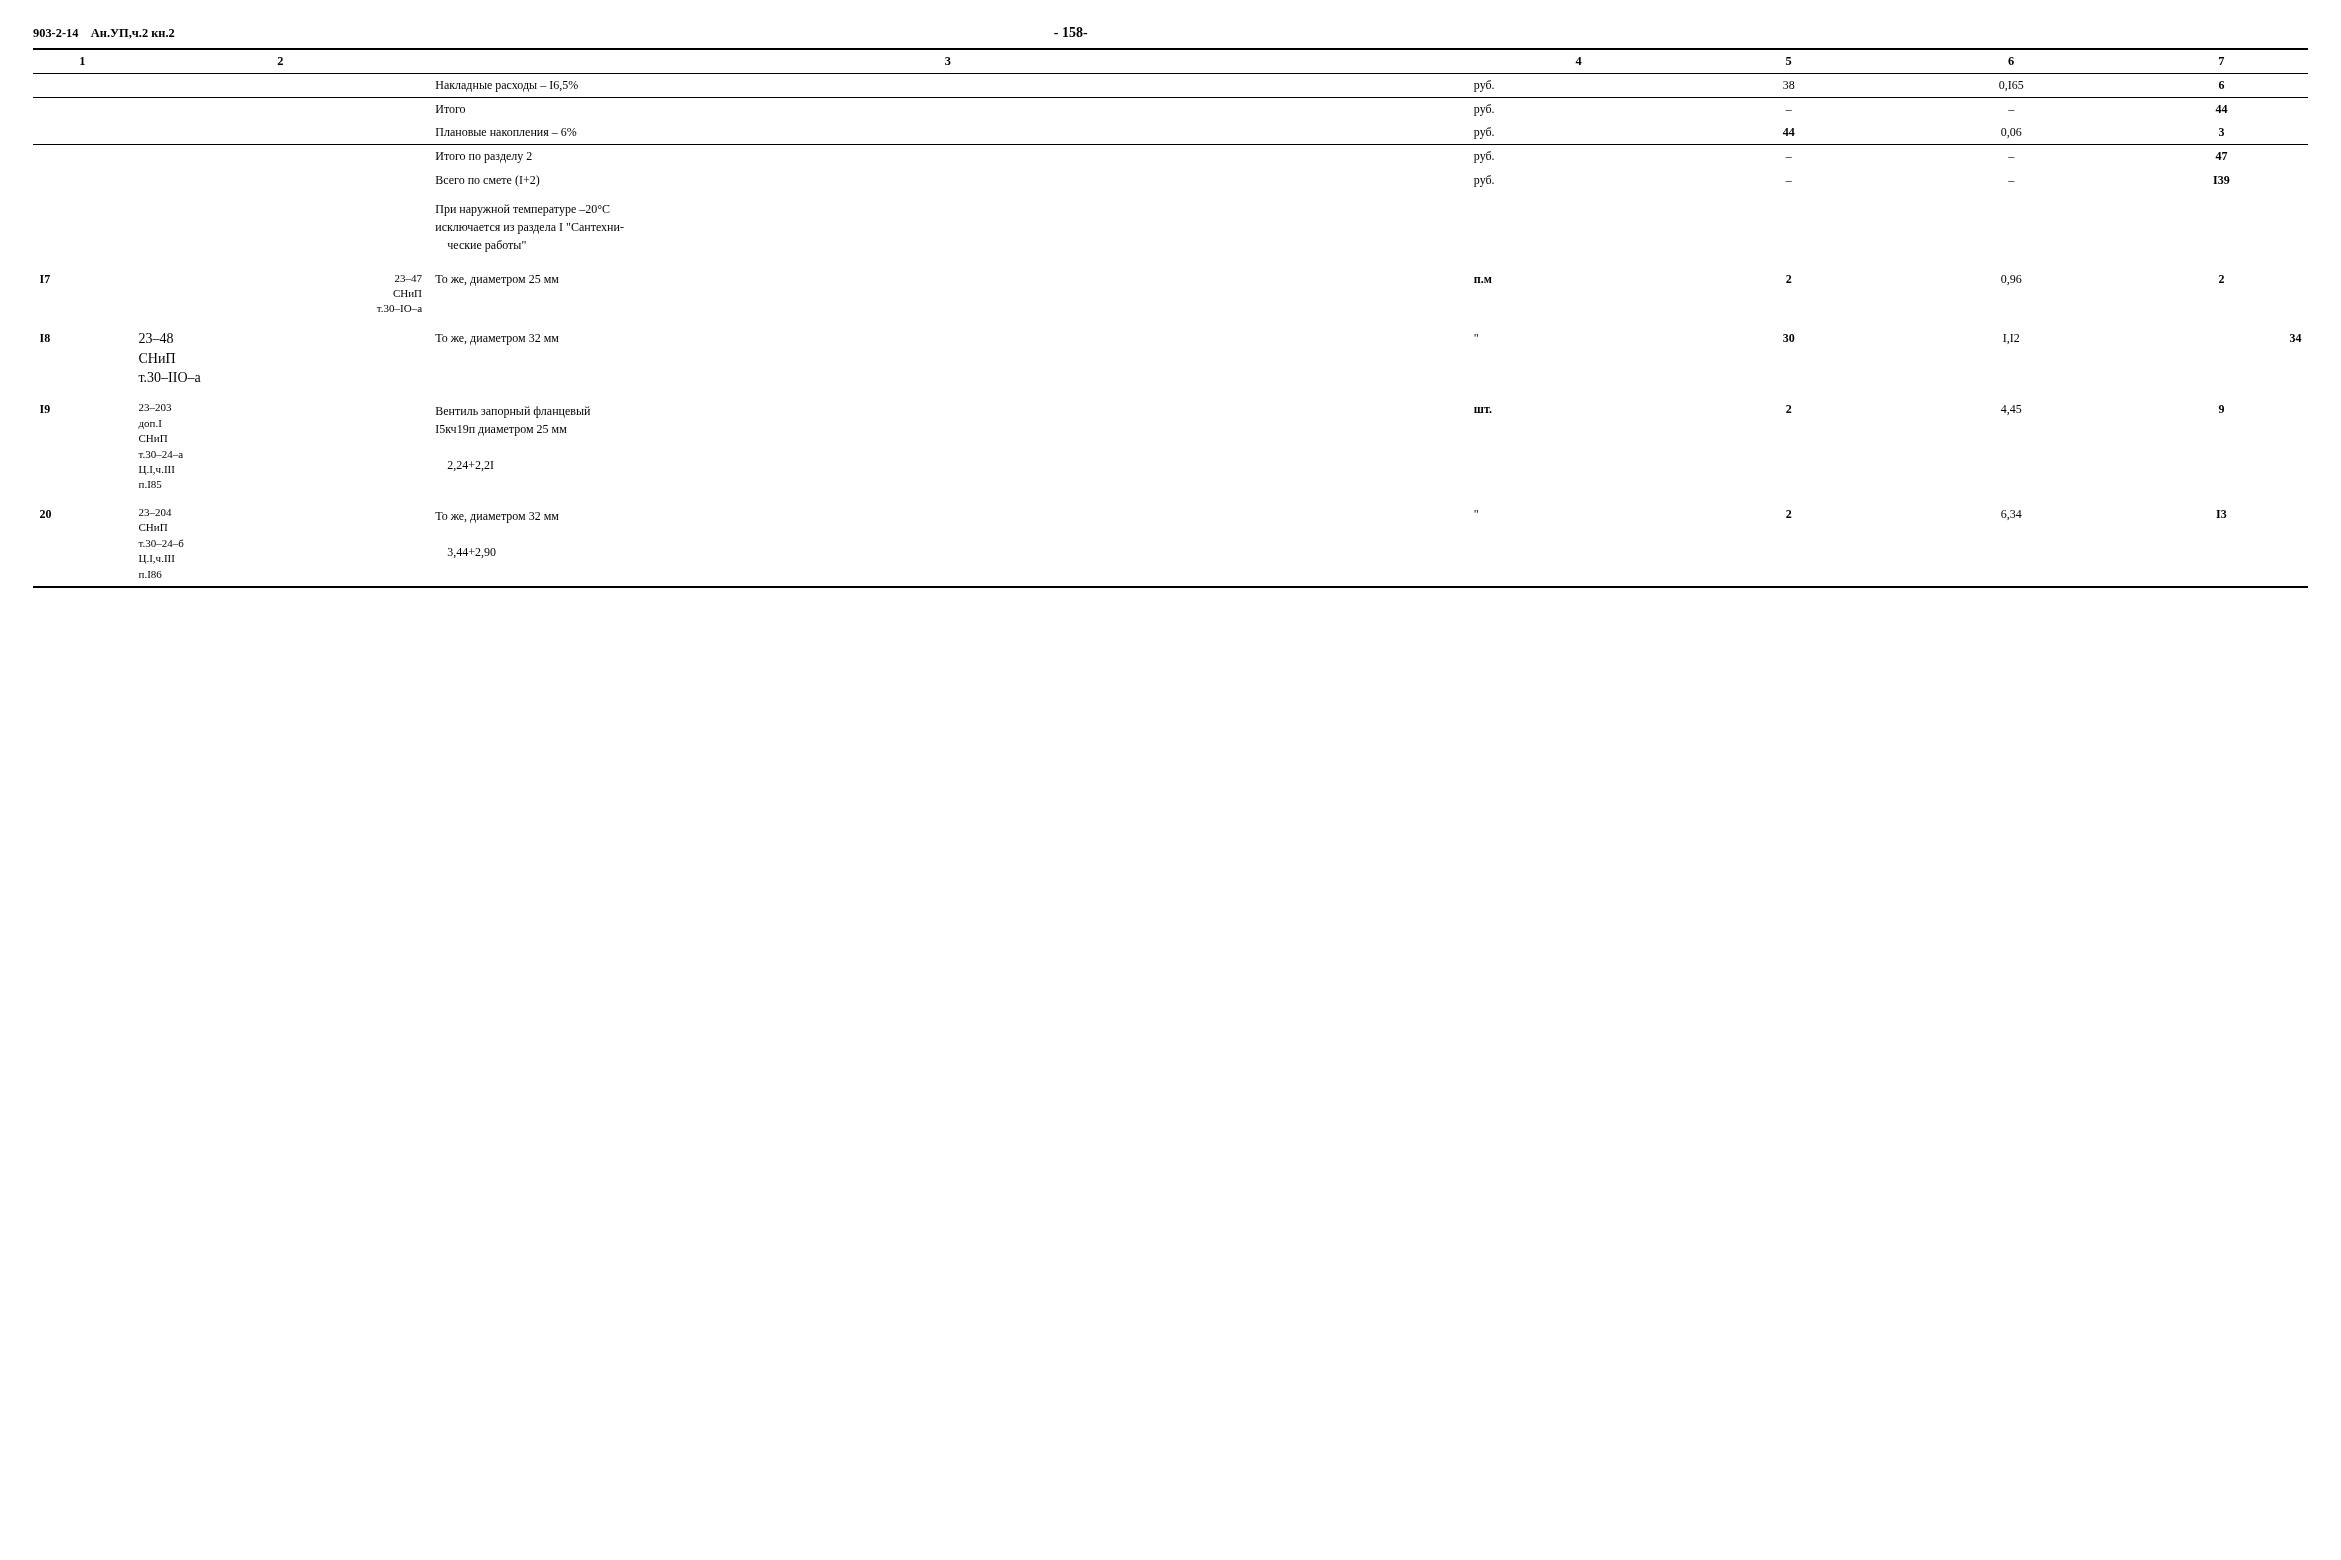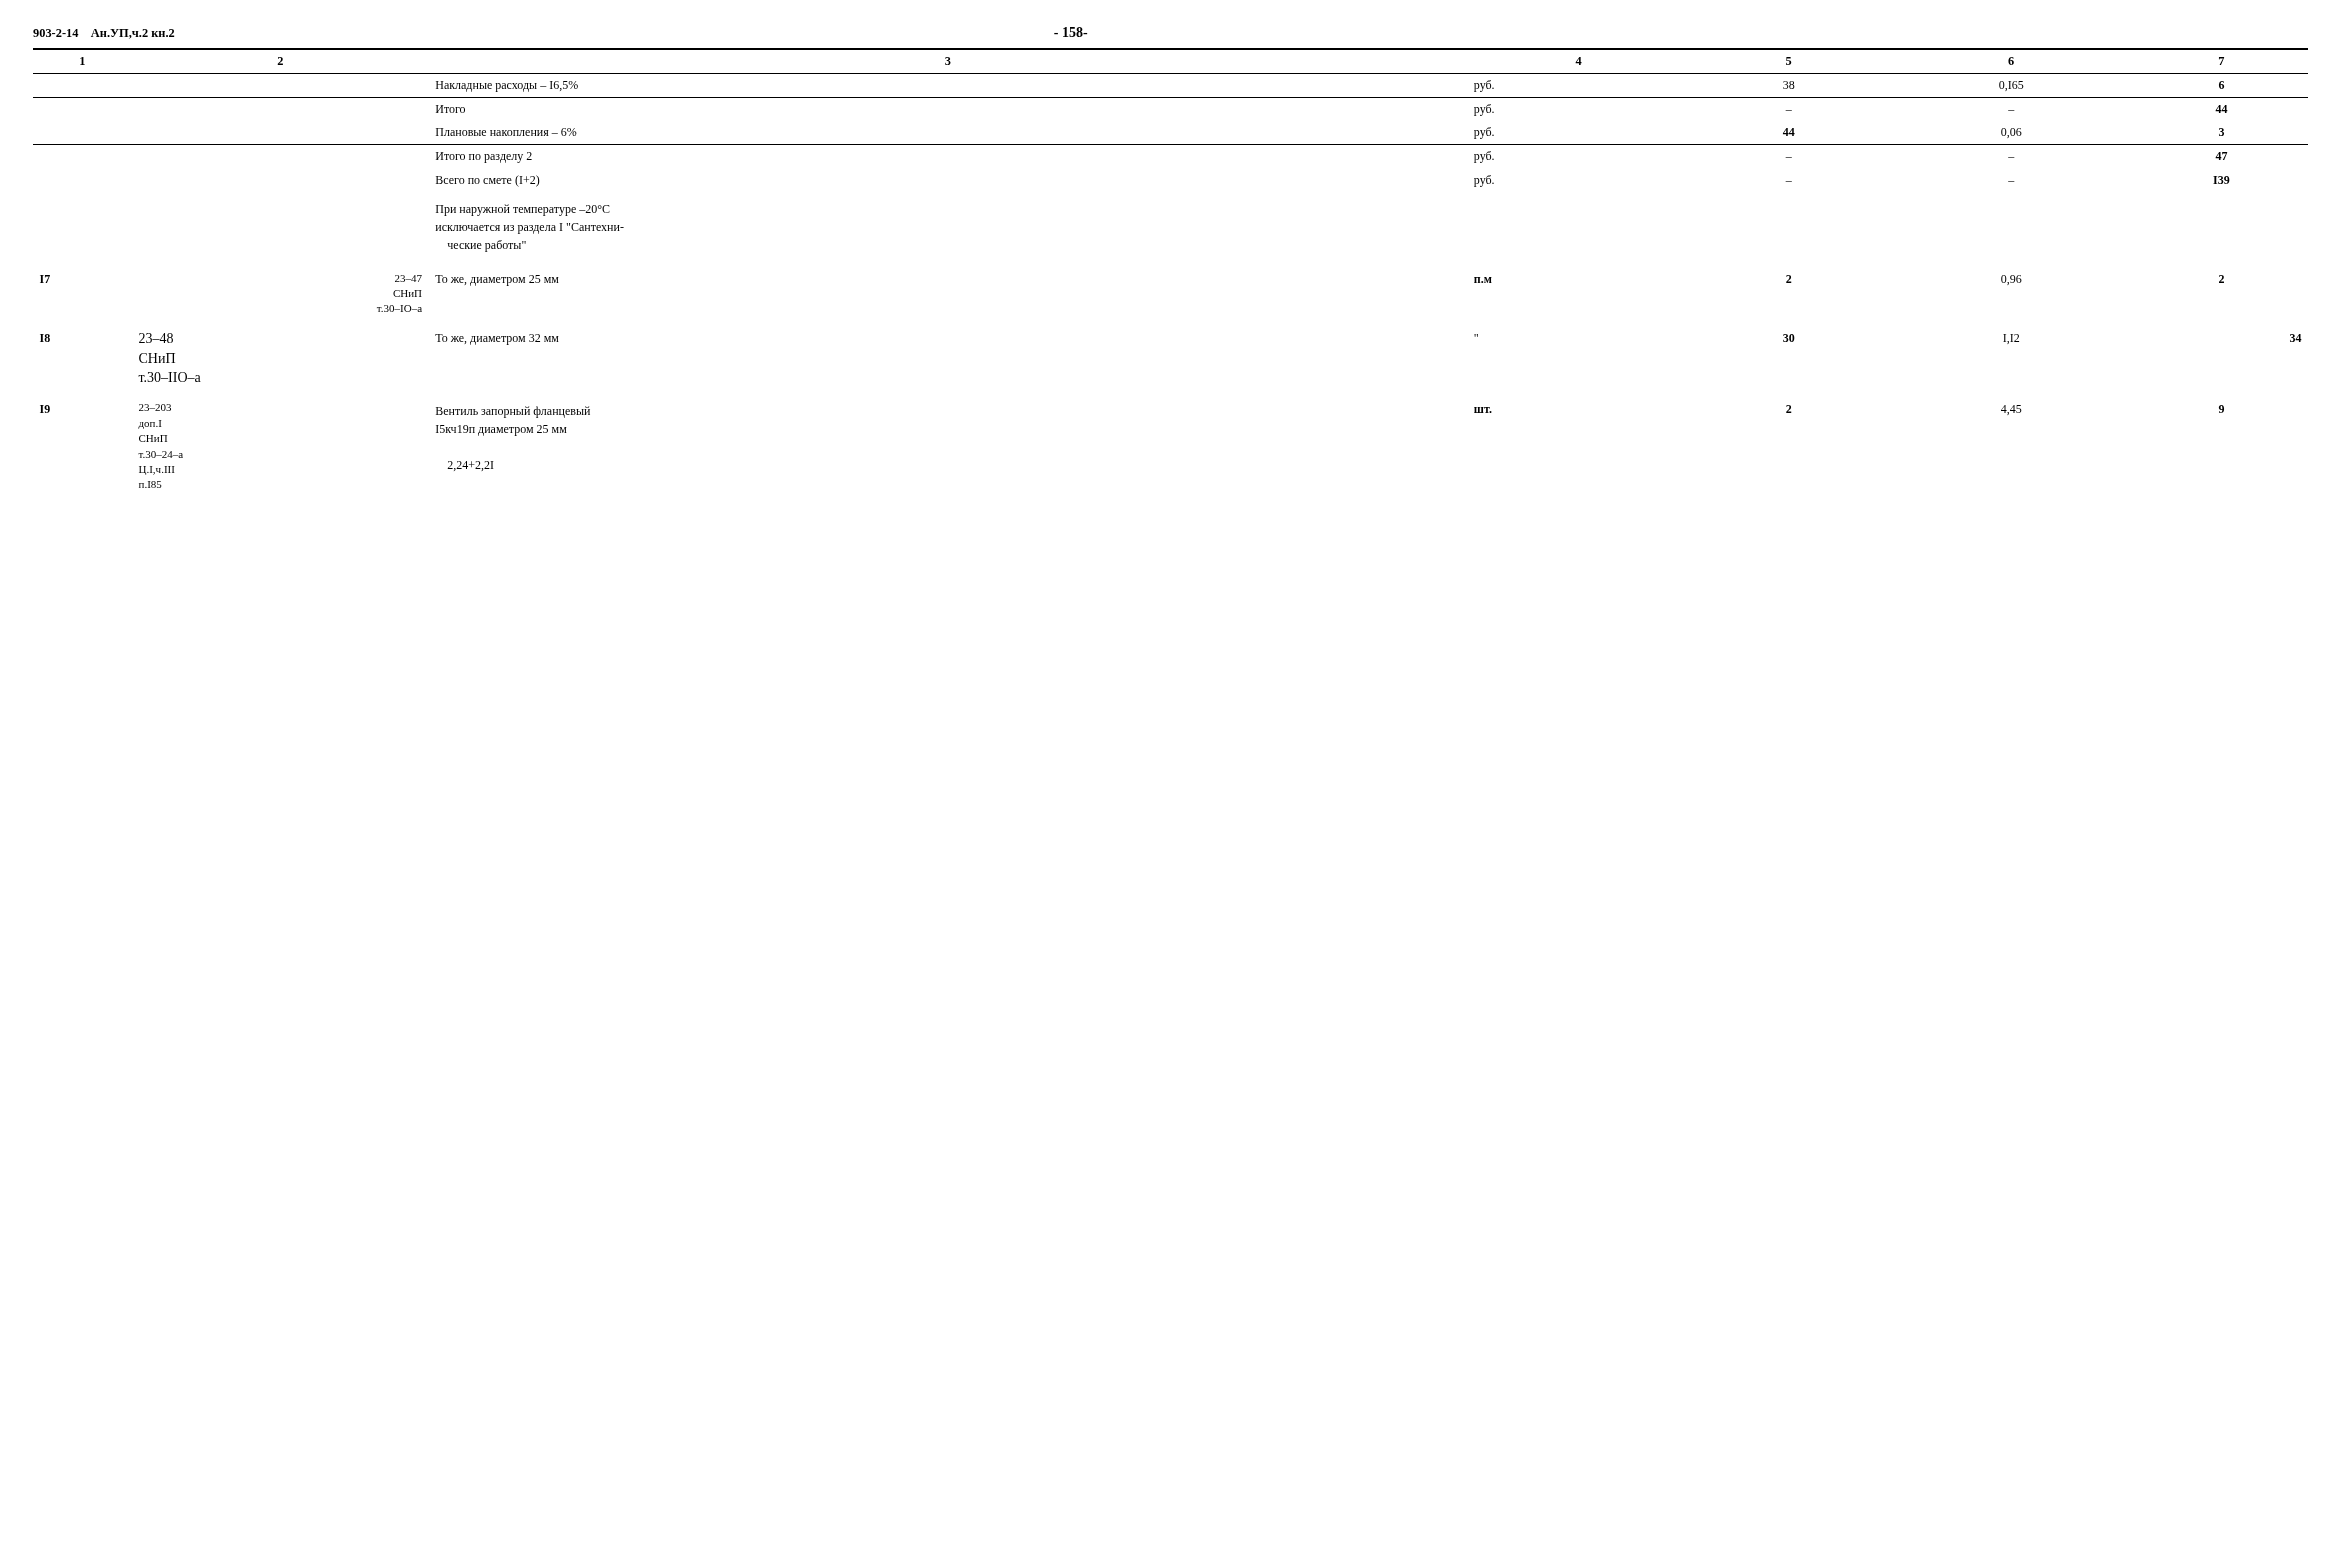--- a/index.html
+++ b/index.html
@@ -192,16 +192,33 @@
         I5кч19п диаметром 25 мм<br>
         <br>
         &nbsp;&nbsp;&nbsp;&nbsp;2,24+2,2I
       </td>
       <td class="text-bold" style="padding-top:10px;">шт.</td>
       <td class="text-center text-bold" style="padding-top:10px;">2</td>
       <td class="text-center" style="padding-top:10px;">4,45</td>
       <td class="text-center text-bold" style="padding-top:10px;">9</td>
     </tr>
 
+    <tr style="border-bottom:2.1px solid #000;">
+      <td class="text-bold" style="padding-top:10px; border-bottom:2.1px solid #000;">20</td>
+      <td style="white-space:pre-line; font-size:11px; padding-top:8.3px; line-height:1.4; border-bottom:2.1px solid #000;">23–204
+СНиП
+т.30–24–б
+Ц.I,ч.III
+п.I86</td>
+      <td style="padding-top:10px; line-height:1.5; border-bottom:2.1px solid #000;">
+        То же, диаметром 32 мм<br>
+        <br>
+        &nbsp;&nbsp;&nbsp;&nbsp;3,44+2,90
+      </td>
+      <td style="padding-top:10px; border-bottom:2.1px solid #000;">"</td>
+      <td class="text-center text-bold" style="padding-top:10px; border-bottom:2.1px solid #000;">2</td>
+      <td class="text-center" style="padding-top:10px; border-bottom:2.1px solid #000;">6,34</td>
+      <td class="text-center text-bold" style="padding-top:10px; border-bottom:2.1px solid #000;">I3</td>
+    </tr>
 
   </tbody>
 </table>
 
 
 </body></html>

